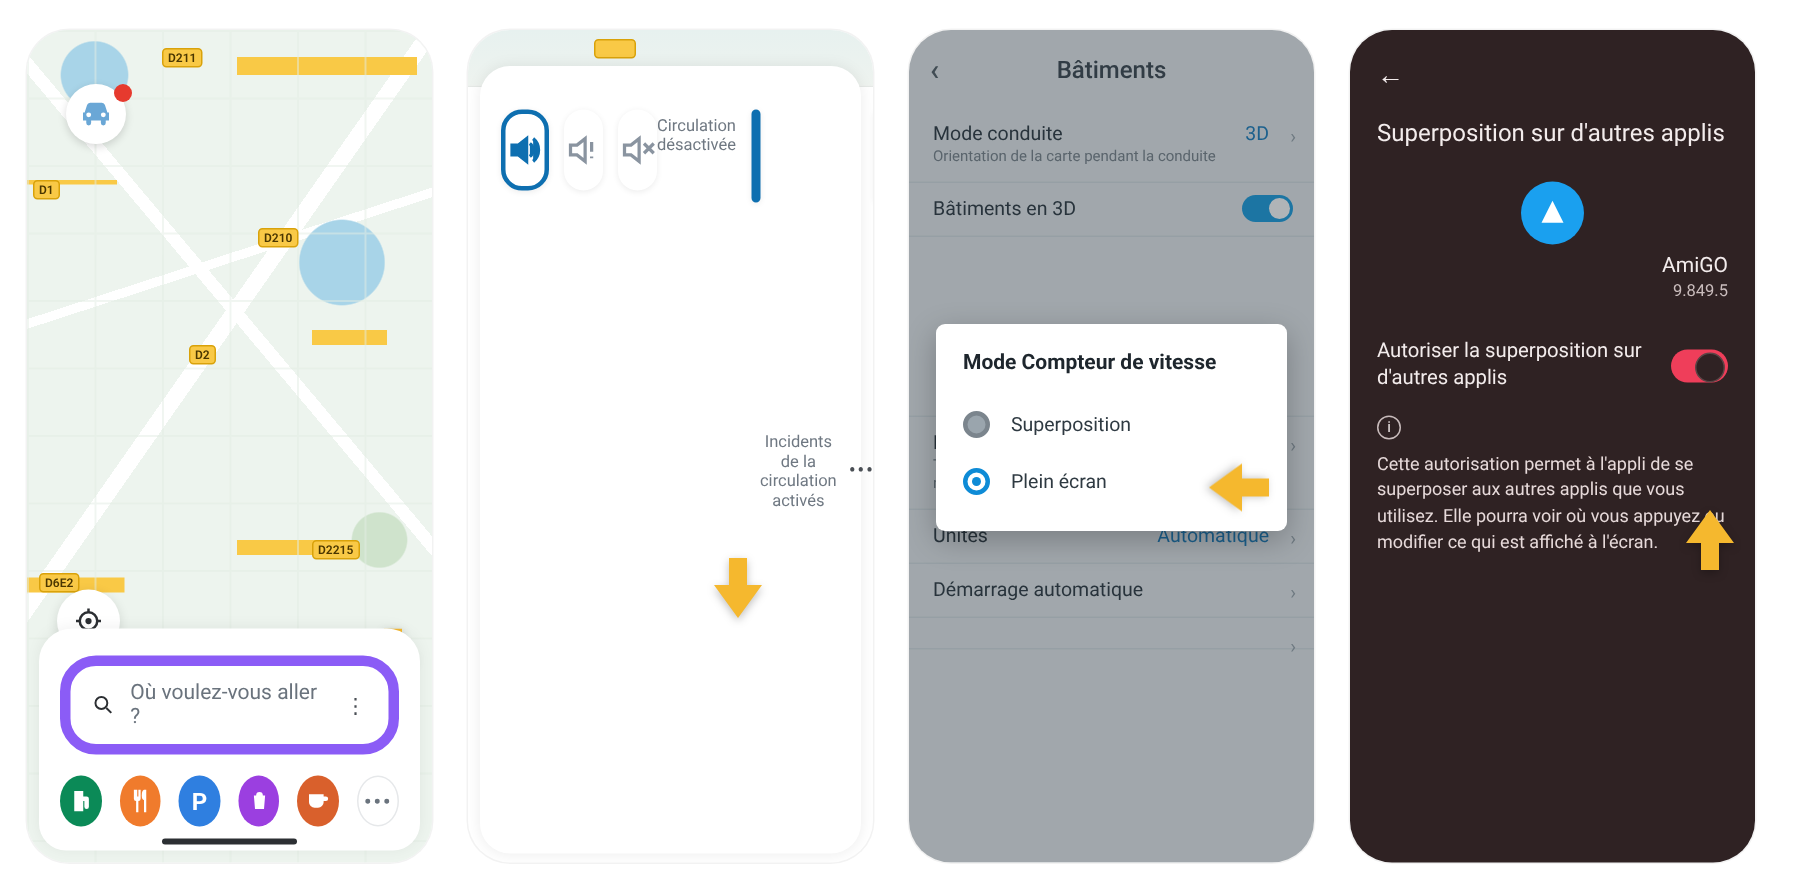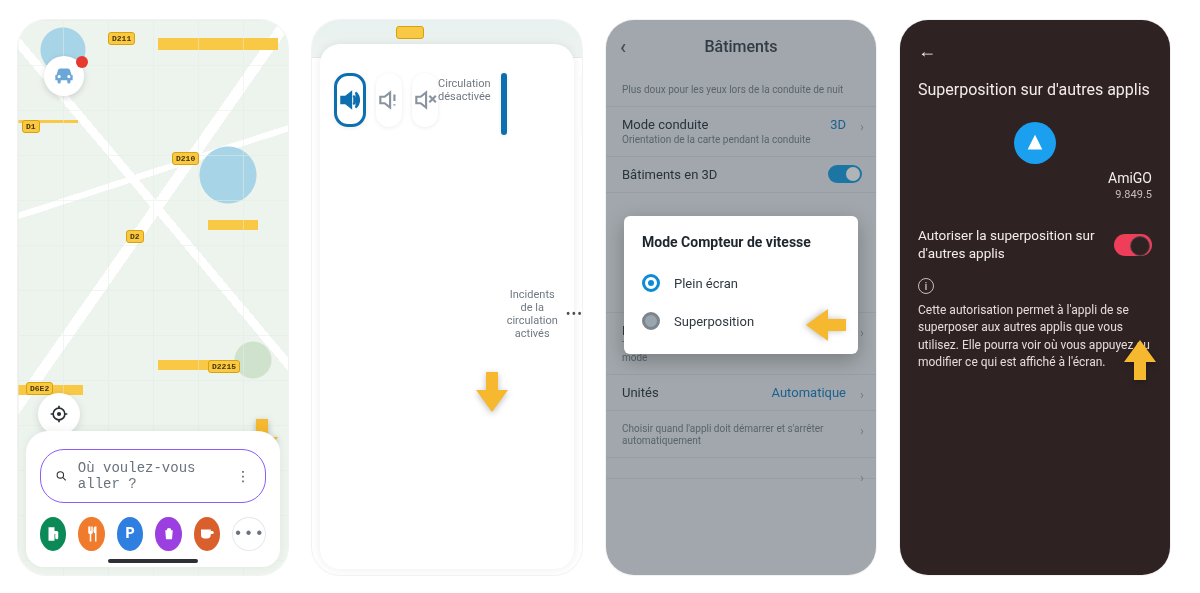--- a/index.html
+++ b/index.html
@@ -16,21 +16,21 @@
     width: 270px;
     height: 555px;
     border-radius: 28px;
     position: relative;
     overflow: hidden;
     background: #fff;
     box-shadow: 0 0 0 1px rgba(0,0,0,0.05);
   }
 
   
-  .p1 { background: linear-gradient(#e7f1ef,#f5f7f1,#eef3ef); font-family: Liberation Mono, monospace; }
+  .p1 { background: linear-gradient(#e7f1ef,#f5f7f1,#eef3ef); }
   .map1 {
     position: absolute; inset: 0;
     background:
       radial-gradient(circle at 45px 30px, #a8d4e8 0 22px, transparent 23px),
       radial-gradient(circle at 210px 155px, #a8d4e8 0 28px, transparent 29px),
       radial-gradient(circle at 235px 340px, #cfe3cc 0 18px, transparent 19px),
       linear-gradient(#f9c946,#f9c946) 0 100px / 60px 3px no-repeat,
       linear-gradient(#f9c946,#f9c946) 140px 18px / 120px 12px no-repeat,
       linear-gradient(#f9c946,#f9c946) 190px 200px / 50px 10px no-repeat,
       linear-gradient(#f9c946,#f9c946) 0 365px / 65px 10px no-repeat,
@@ -63,21 +63,21 @@
     background:#fff;border-radius:50%;display:flex;align-items:center;justify-content:center;
     box-shadow:0 2px 8px rgba(0,0,0,.12);
   }
   .search-card{
     position:absolute;bottom:8px;left:8px;right:8px;
     background:#fff;border-radius:22px 22px 18px 18px;
     padding:18px 14px 16px;box-shadow:0 -1px 10px rgba(0,0,0,.06);
   }
   .search-pill{
     display:flex;align-items:center;gap:10px;
-    background:#fff;border:1px solid #8b5cf6;border-radius:24px;
+    background:#fff;border:7px solid #8b5cf6;border-radius:24px;
     padding:10px 14px;font-size:14px;color:#6a737d;
   }
   .search-pill .dots{margin-left:auto;font-size:14px;color:#4a4f55;letter-spacing:1px;}
   .poi-row{display:flex;gap:12px;justify-content:flex-start;margin-top:14px;}
   .poi{width:34px;height:34px;border-radius:50%;display:flex;align-items:center;justify-content:center;color:#fff;}
   .poi svg{width:18px;height:18px;}
   .poi-more{background:#fff;border:1px solid #e6e8ea;color:#6a737d;font-size:16px;letter-spacing:1px;}
   .home-ind{position:absolute;bottom:4px;left:50%;transform:translateX(-50%);width:90px;height:4px;border-radius:3px;background:#2c2f33;}
   .arrow{
     position:absolute;width:40px;height:40px;filter:drop-shadow(0 2px 3px rgba(0,0,0,.25));
@@ -328,23 +328,20 @@
   </div>
 </div>
 
 <div class="phone p3">
   <div class="p3-header">
     <span class="back">‹</span>
     <span>Bâtiments</span>
   </div>
   <div class="p3-list">
     <div class="p3-row">
-      <div class="sub">Plus doux pour les yeux lors de la conduite de nuit</div>
-    </div>
-    <div class="p3-row">
       <div class="title">Mode conduite</div>
       <div class="sub">Orientation de la carte pendant la conduite</div>
       <span class="val">3D</span>
         <span class="chev">›</span>
     </div>
     <div class="p3-row">
       <div class="title">Bâtiments en 3D</div>
       <span class="p3-toggle"></span>
     </div>
     <div class="p3-row" style="height:120px"></div>
@@ -353,39 +350,39 @@
       <div class="sub">Touchez le compteur de vitesse pour changer de mode</div>
       <span class="val">Plein écr…</span>
         <span class="chev">›</span>
     </div>
     <div class="p3-row">
       <div class="title">Unités</div>
       <span class="val">Automatique</span>
         <span class="chev">›</span>
     </div>
     <div class="p3-row">
-      <div class="sub">Choisir quand l'appli doit démarrer et s'arrêter automatiquement</div>
+      <div class="title">Démarrage automatique</div>
       <span class="chev">›</span>
     </div>
     <div class="p3-row">
       <span class="chev">›</span>
     </div>
   </div>
 
   <div class="dim"></div>
 
   <div class="modal">
     <h4>Mode Compteur de vitesse</h4>
     <div class="opt">
+      <span class="radio grey"></span>
+      <span>Superposition</span>
+    </div>
+    <div class="opt">
       <span class="radio sel"></span>
       <span>Plein écran</span>
-    </div>
-    <div class="opt">
-      <span class="radio grey"></span>
-      <span>Superposition</span>
     </div>
   </div>
 
   <div class="arrow" style="top:285px;right:30px;transform:rotate(90deg)">
     <svg viewBox="0 0 40 40">
         <path fill="#f5b82e" d="M14 0h12v18h10L20 40 4 18h10z"></path>
       </svg>
   </div>
 </div>
 

